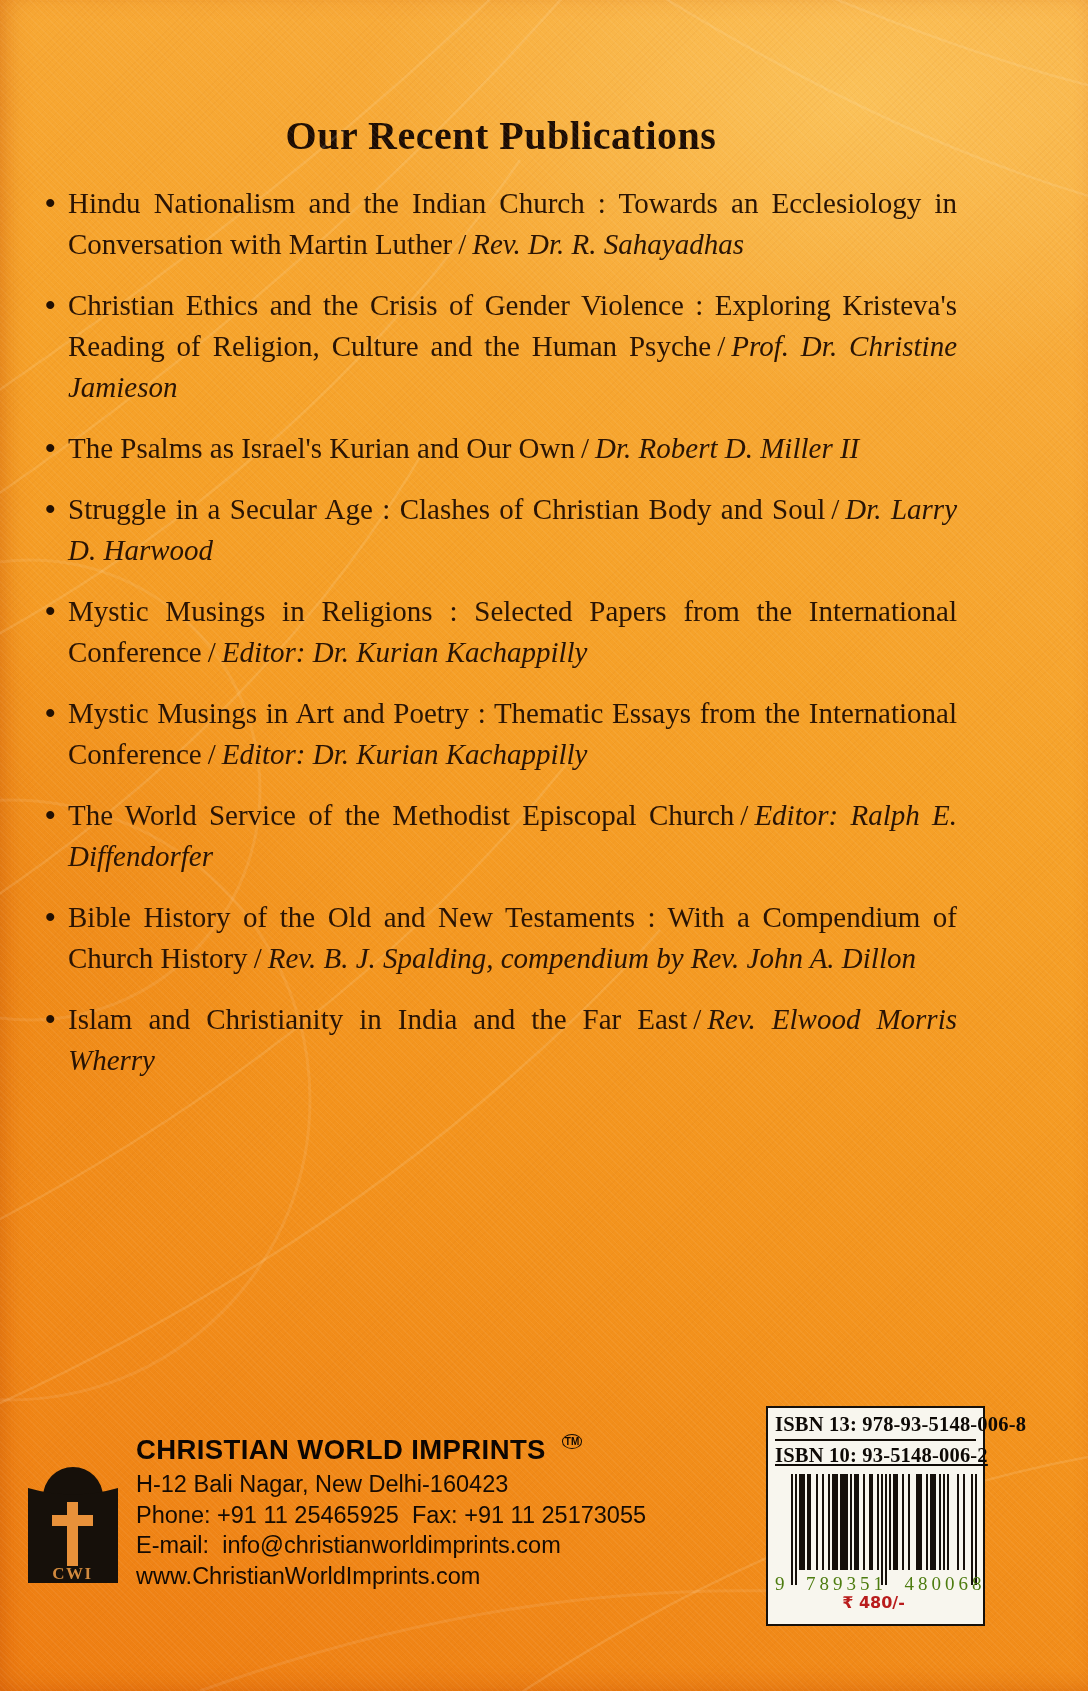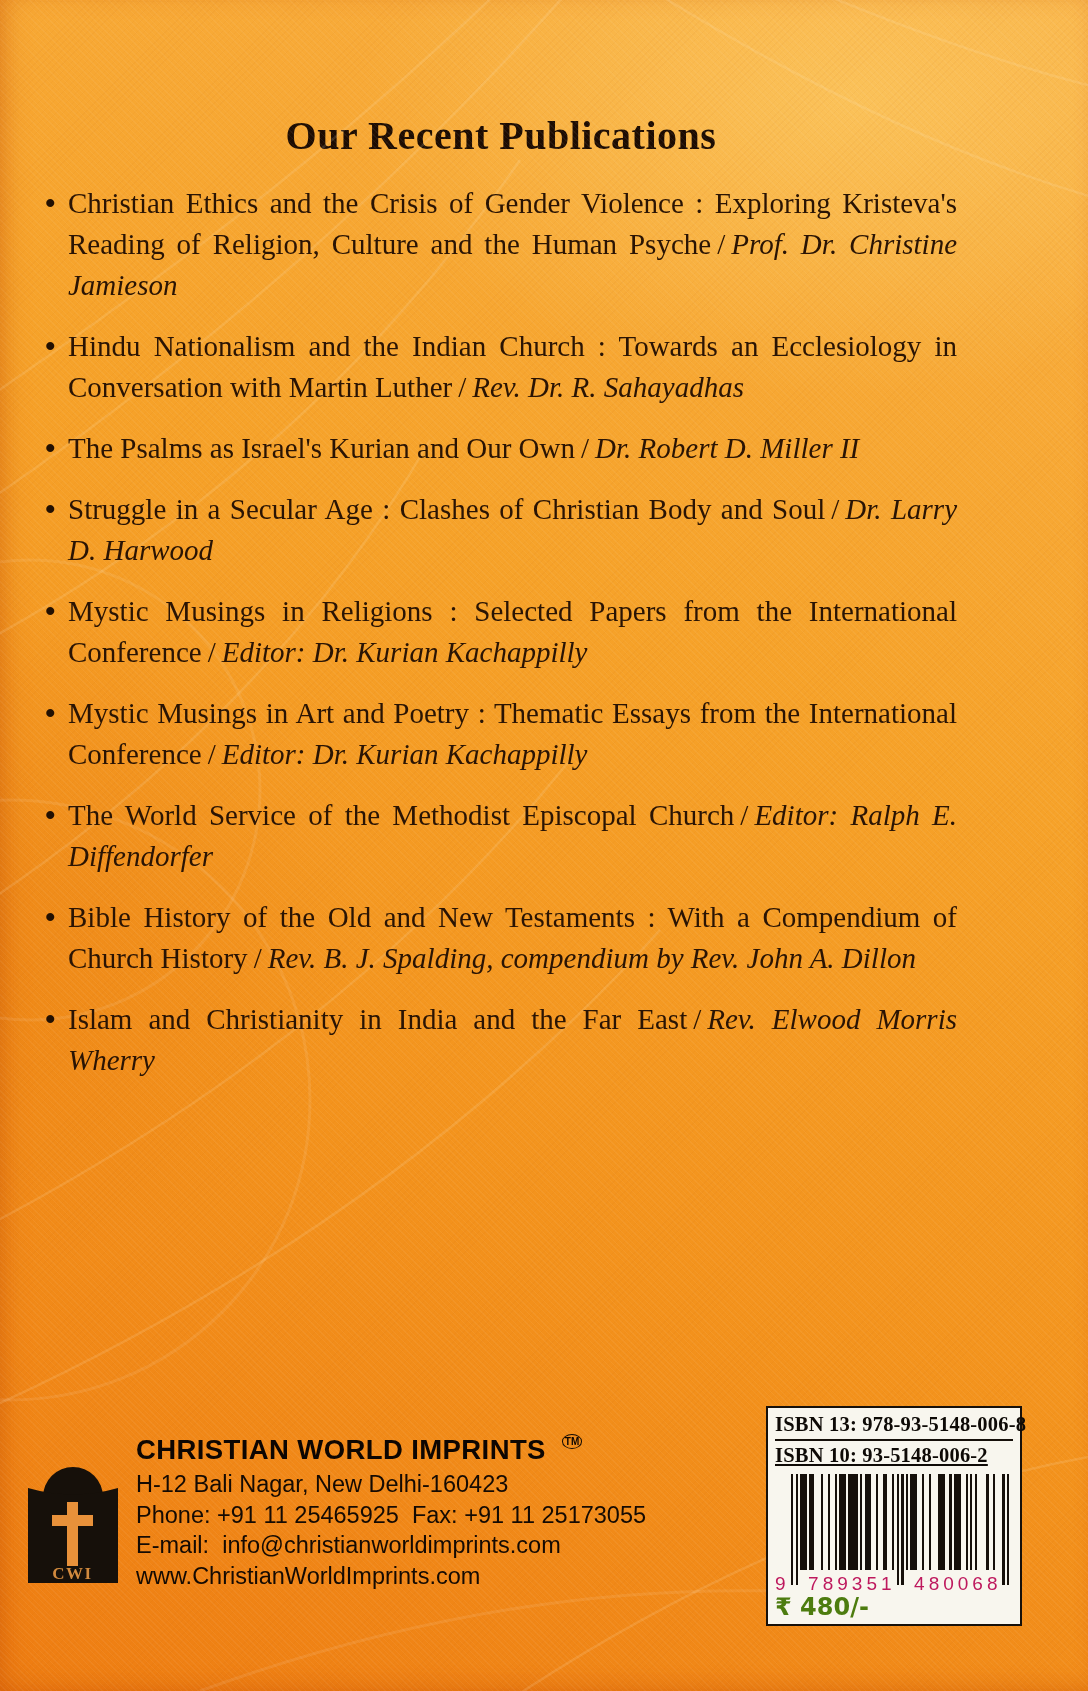--- a/index.html
+++ b/index.html
@@ -76,50 +76,50 @@
     font-size:10px; font-weight:700;
     border:1.5px solid #140a03; border-radius:50%;
     padding:1px 2px;
     vertical-align:14px; margin-left:16px;
     letter-spacing:0;
   }
   .pub-line { font-size:23.5px; line-height:30.5px; white-space:pre-wrap; }
 
   .isbn-box {
     position:absolute; left:766px; top:1406px;
-    width:256px; height:220px;
+    width:219px; height:220px;
     background:#f8f6ee;
     border:2px solid #16100a;
     padding:3px 7px 0 7px;
     font-family:"Liberation Serif", serif;
     color:#0e0a06;
   }
   .isbn-line {
     font-size:20.5px; font-weight:700; letter-spacing:0.2px;
     line-height:27px; white-space:nowrap;
   }
   .isbn-line.first { border-bottom:2px solid #16100a; padding-bottom:1px; }
   .isbn-line.second { padding-top:1px;text-decoration:underline; }
   .barcode { margin-top:5px; padding-left:16px; height:112px; }
   .bars { display:flex; align-items:flex-start; height:112px; }
   .module { width:2.3px; height:96px; }
   .module.on { background:#16100a; }
   .module.tall { height:111px; }
   .barcode-digits {
     margin-top:-13px;
-    font-family:Liberation Sans, sans-serif;
+    font-family:Liberation Serif, serif;
     font-size:19px; letter-spacing:4px;
-    white-space:pre; color:#be185d;
+    white-space:pre; color:#4d7c0f;
   }
   .price {
-    text-align:left;
+    text-align:center;
     font-family:"DejaVu Sans", sans-serif;
-    font-size:24px; font-weight:700;
+    font-size:16px; font-weight:700;
     padding-right:4px; margin-top:-2px;
-    color:#4d7c0f;
+    color:#b91c1c;
   }
 </style>
 </head>
 <body>
 
 <div class="cover">
 
   <div class="weave"></div>
   <svg class="swirls" width="1088" height="1691" viewBox="0 0 1088 1691">
     <g fill="none" stroke="rgba(255,240,210,0.14)" stroke-width="2.5">
@@ -136,22 +136,22 @@
     <g fill="none" stroke="rgba(255,255,255,0.09)" stroke-width="3">
       <circle cx="30" cy="790" r="230"></circle>
       <circle cx="10" cy="1100" r="300"></circle>
       <path d="M200,1691 Q560,1560 900,1600"></path>
     </g>
   </svg>
 
   <h1 class="page-title">Our Recent Publications</h1>
 
   <ul class="pub-list">
+    <li><span>Hindu Nationalism and the Indian Church : Towards an Ecclesiology in Conversation with Martin Luther</span><span class="sep">/</span><span class="pub-authors">Rev. Dr. R. Sahayadhas</span></li>
     <li><span>Christian Ethics and the Crisis of Gender Violence : Exploring Kristeva's Reading of Religion, Culture and the Human Psyche</span><span class="sep">/</span><span class="pub-authors">Prof. Dr. Christine Jamieson</span></li>
-    <li><span>Hindu Nationalism and the Indian Church : Towards an Ecclesiology in Conversation with Martin Luther</span><span class="sep">/</span><span class="pub-authors">Rev. Dr. R. Sahayadhas</span></li>
     <li><span>The Psalms as Israel's Kurian and Our Own</span><span class="sep">/</span><span class="pub-authors">Dr. Robert D. Miller II</span></li>
     <li><span>Struggle in a Secular Age : Clashes of Christian Body and Soul</span><span class="sep">/</span><span class="pub-authors">Dr. Larry D. Harwood</span></li>
     <li><span>Mystic Musings in Religions : Selected Papers from the International Conference</span><span class="sep">/</span><span class="pub-authors">Editor: Dr. Kurian Kachappilly</span></li>
     <li><span>Mystic Musings in Art and Poetry : Thematic Essays from the International Conference</span><span class="sep">/</span><span class="pub-authors">Editor: Dr. Kurian Kachappilly</span></li>
     <li><span>The World Service of the Methodist Episcopal Church</span><span class="sep">/</span><span class="pub-authors">Editor: Ralph E. Diffendorfer</span></li>
     <li><span>Bible History of the Old and New Testaments : With a Compendium of Church History</span><span class="sep">/</span><span class="pub-authors">Rev. B. J. Spalding, compendium by Rev. John A. Dillon</span></li>
     <li><span>Islam and Christianity in India and the Far East</span><span class="sep">/</span><span class="pub-authors">Rev. Elwood Morris Wherry</span></li>
   </ul>
 
   <div class="footer-publisher">

